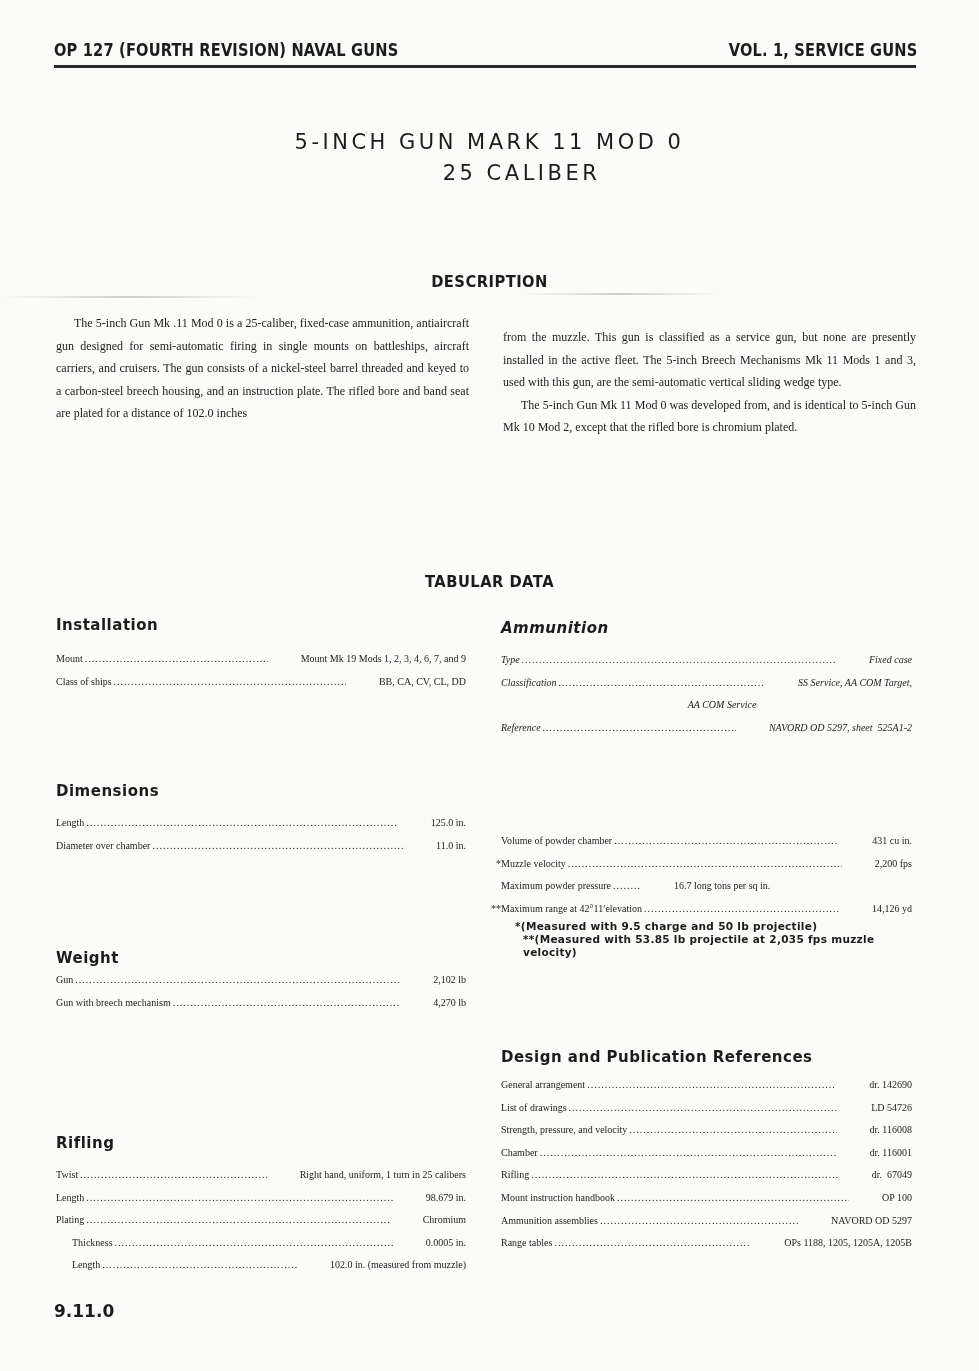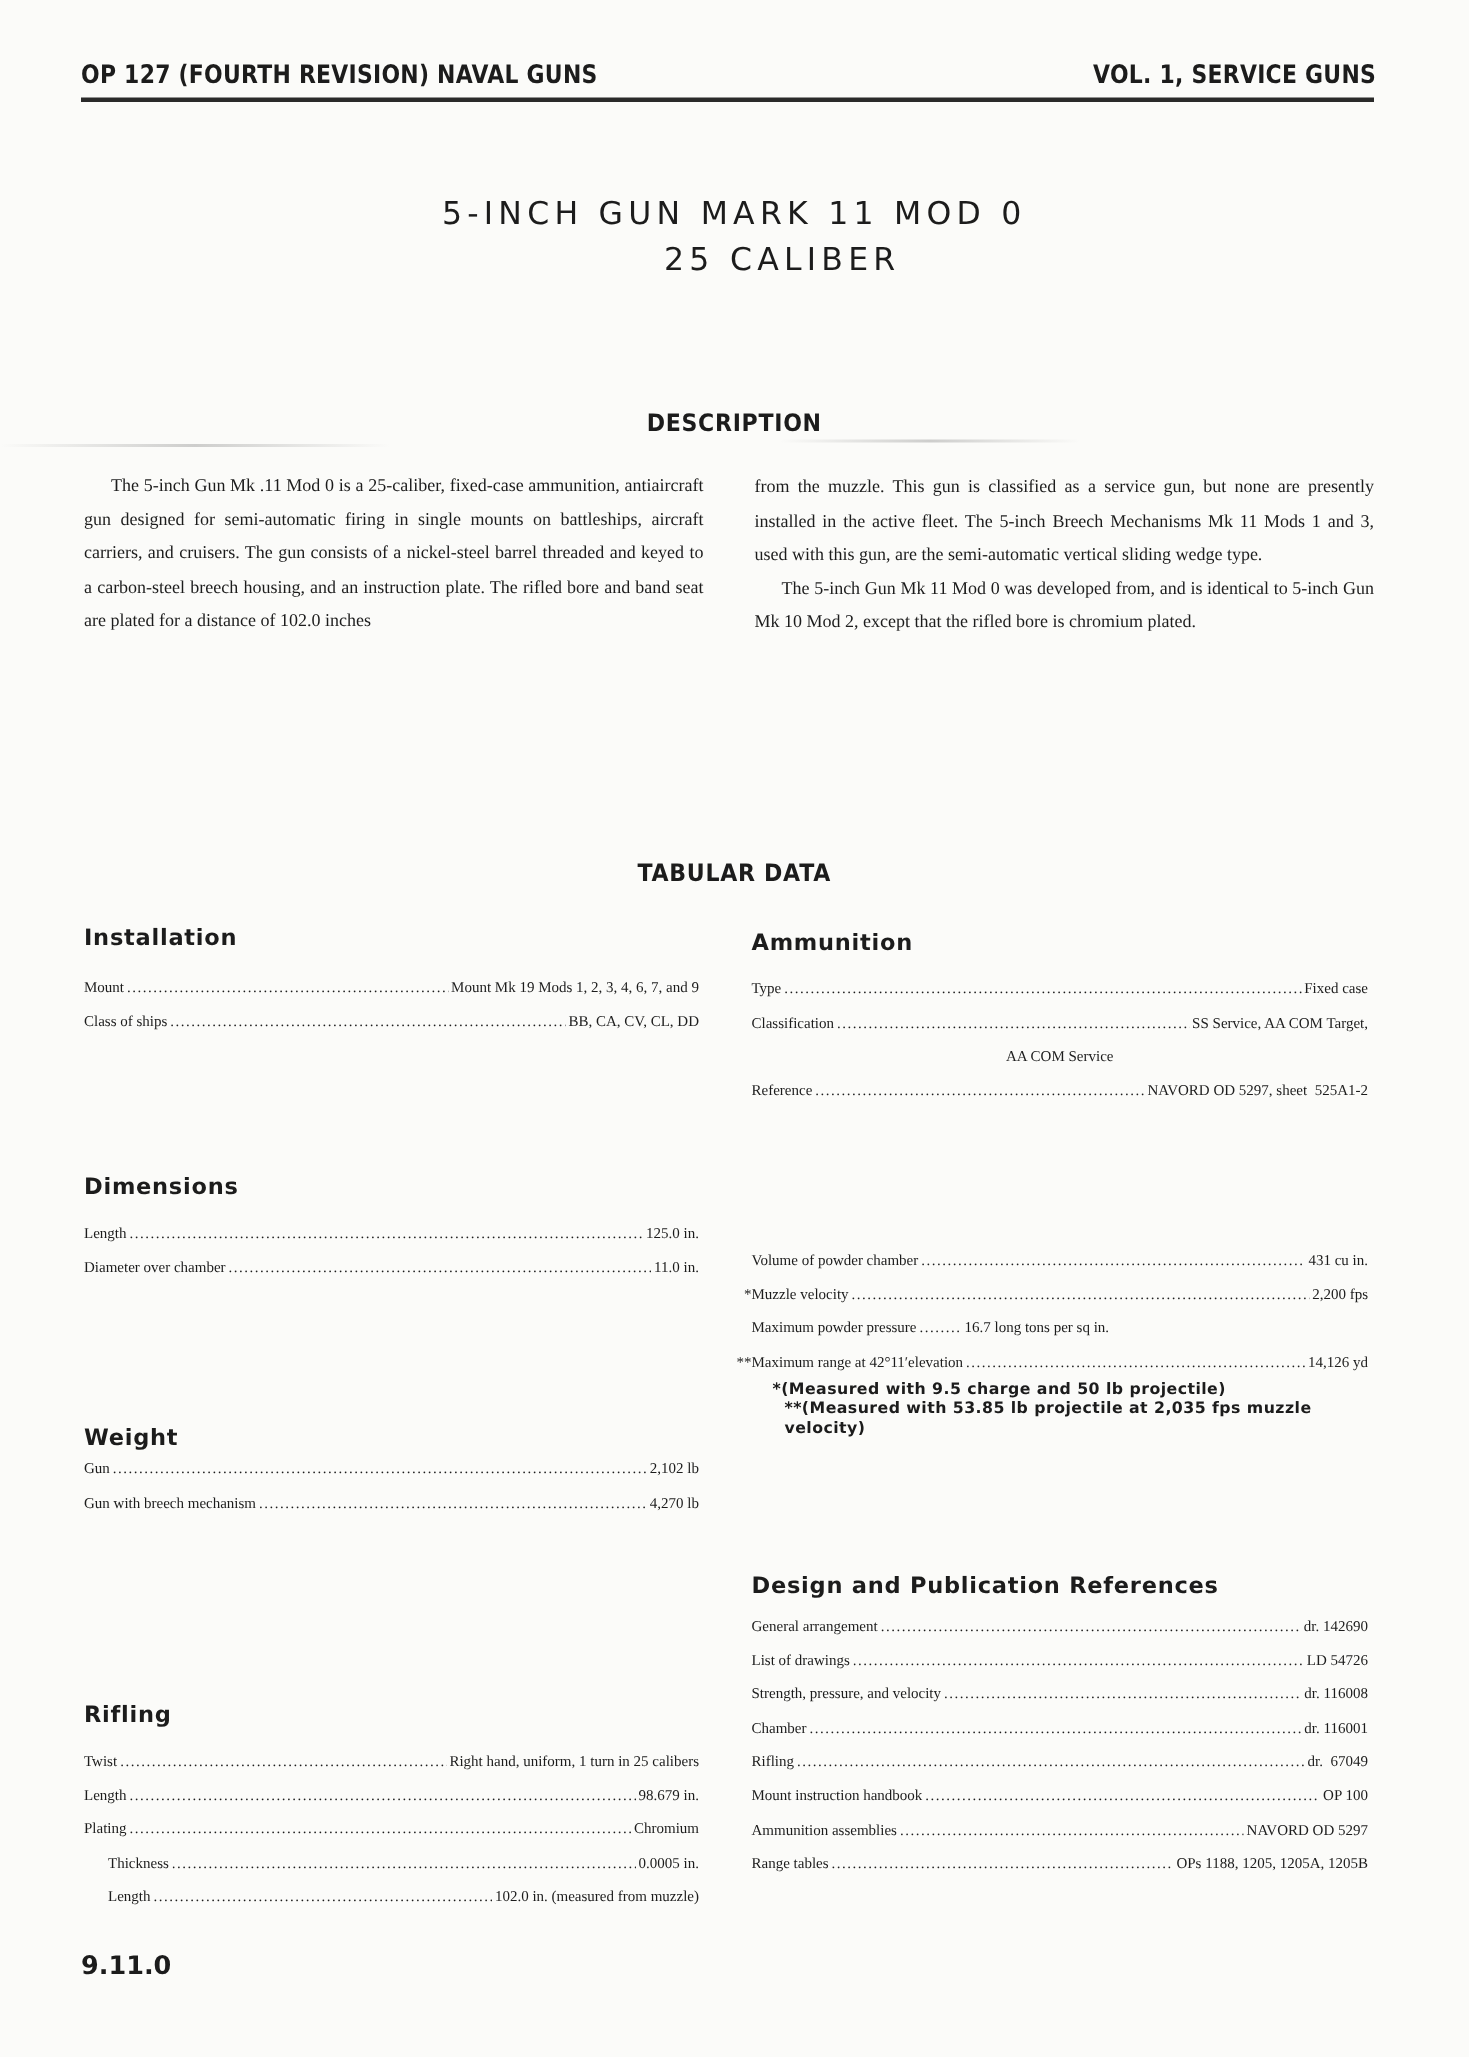--- a/index.html
+++ b/index.html
@@ -28,32 +28,32 @@
   .title2 { top: 161px; padding-left: 32px; }
 
   .smear { height: 2px; background: linear-gradient(90deg, rgba(120,120,120,0), rgba(120,120,120,0.35), rgba(120,120,120,0)); }
 
   .section-head { font-weight: bold; font-size: 16px; letter-spacing: 0.5px; left: 0; width: 979px; text-align: center;
     font-family: "DejaVu Sans", "Liberation Sans", sans-serif; transform: scaleX(0.92); }
 
   .para { font-size: 12px; line-height: 22.6px; text-align: justify; }
   .para p { margin: 0; text-indent: 18px; }
   .col-left { left: 56px; top: 312px; width: 413px; }
-  .col-right { left: 503px; top: 313px; width: 413px; }
+  .col-right { left: 503px; top: 326px; width: 413px; }
   .col-right p.cont { text-indent: 0; }
 
   .group-title { font-weight: bold; font-size: 15px; letter-spacing: 0.5px;
     font-family: "DejaVu Sans", "Liberation Sans", sans-serif; }
 
   .rows { font-size: 10px; line-height: 22.6px; }
   .row { display: flex; align-items: baseline; white-space: nowrap; }
   .row .lbl { flex: 0 0 auto; }
   .row .dots { flex: 1 1 auto; overflow: hidden; margin: 0 2px; letter-spacing: 1px; }
   .row .dots::after { content: "......................................................................................................................................................"; }
-  .row .val { flex: 0 0 auto; }
+  .row .val { flex: 0 0 auto; margin-left: 31px; }
   .row.indent { padding-left: 16px; }
   .row.cont-val { justify-content: center; }
   .row.center-val { justify-content: center; padding-left: 40px; }
 
   .left-block { left: 56px; width: 410px; }
   .right-block { left: 501px; width: 411px; }
 
   .footnote { font-size: 10.5px; line-height: 13px; font-weight: bold;
     font-family: "DejaVu Sans", "Liberation Sans", sans-serif; letter-spacing: 0.3px; }
   .star { display: inline-block; width: 12px; margin-left: -12px; text-align: right; }
@@ -157,21 +157,21 @@
         <span class="val">0.0005 in.</span>
     </div>
     <div class="row indent">
       <span class="lbl">Length</span>
         <span class="dots"></span>
         <span class="val">102.0 in. (measured from muzzle)</span>
     </div>
   </div>
 </div>
 
-<div class="abs right-block" style="top:619px;">
+<div class="abs right-block" style="top:619px;font-style:italic;">
   <div class="group-title">Ammunition</div>
   <div class="rows" style="margin-top:12px;">
     <div class="row">
       <span class="lbl">Type</span>
         <span class="dots"></span>
         <span class="val">Fixed case</span>
     </div>
     <div class="row">
       <span class="lbl">Classification</span>
         <span class="dots"></span>

